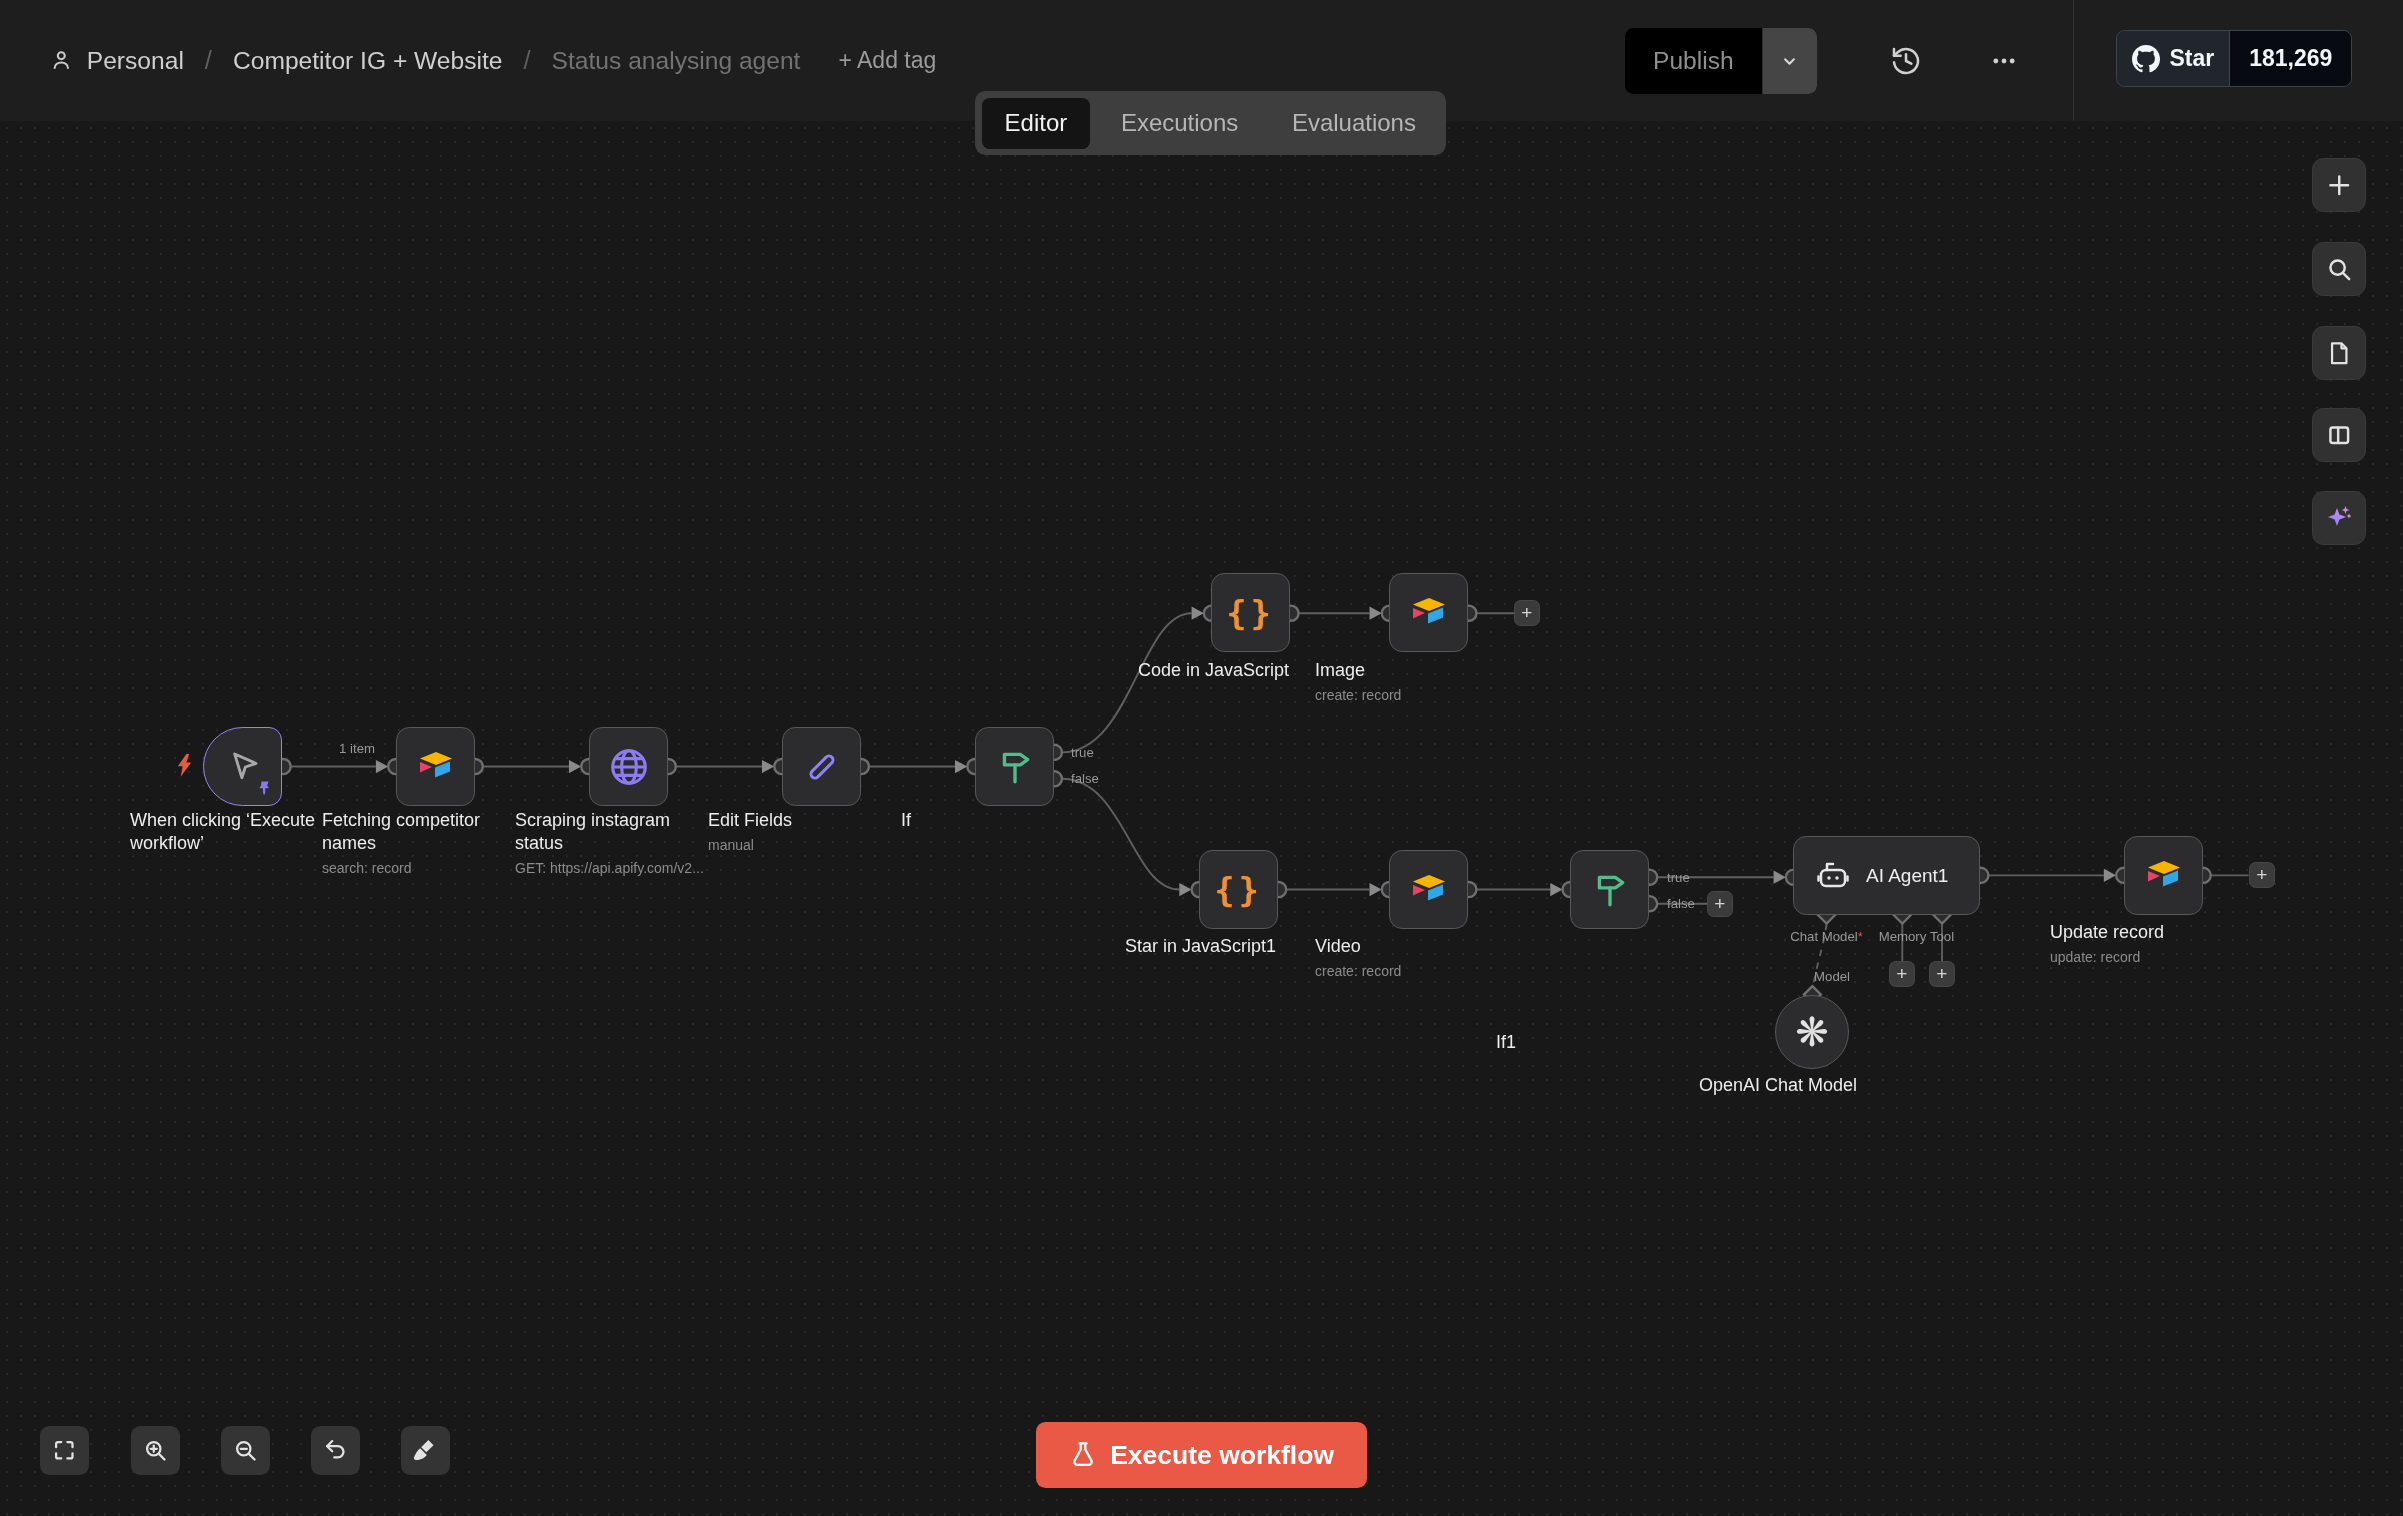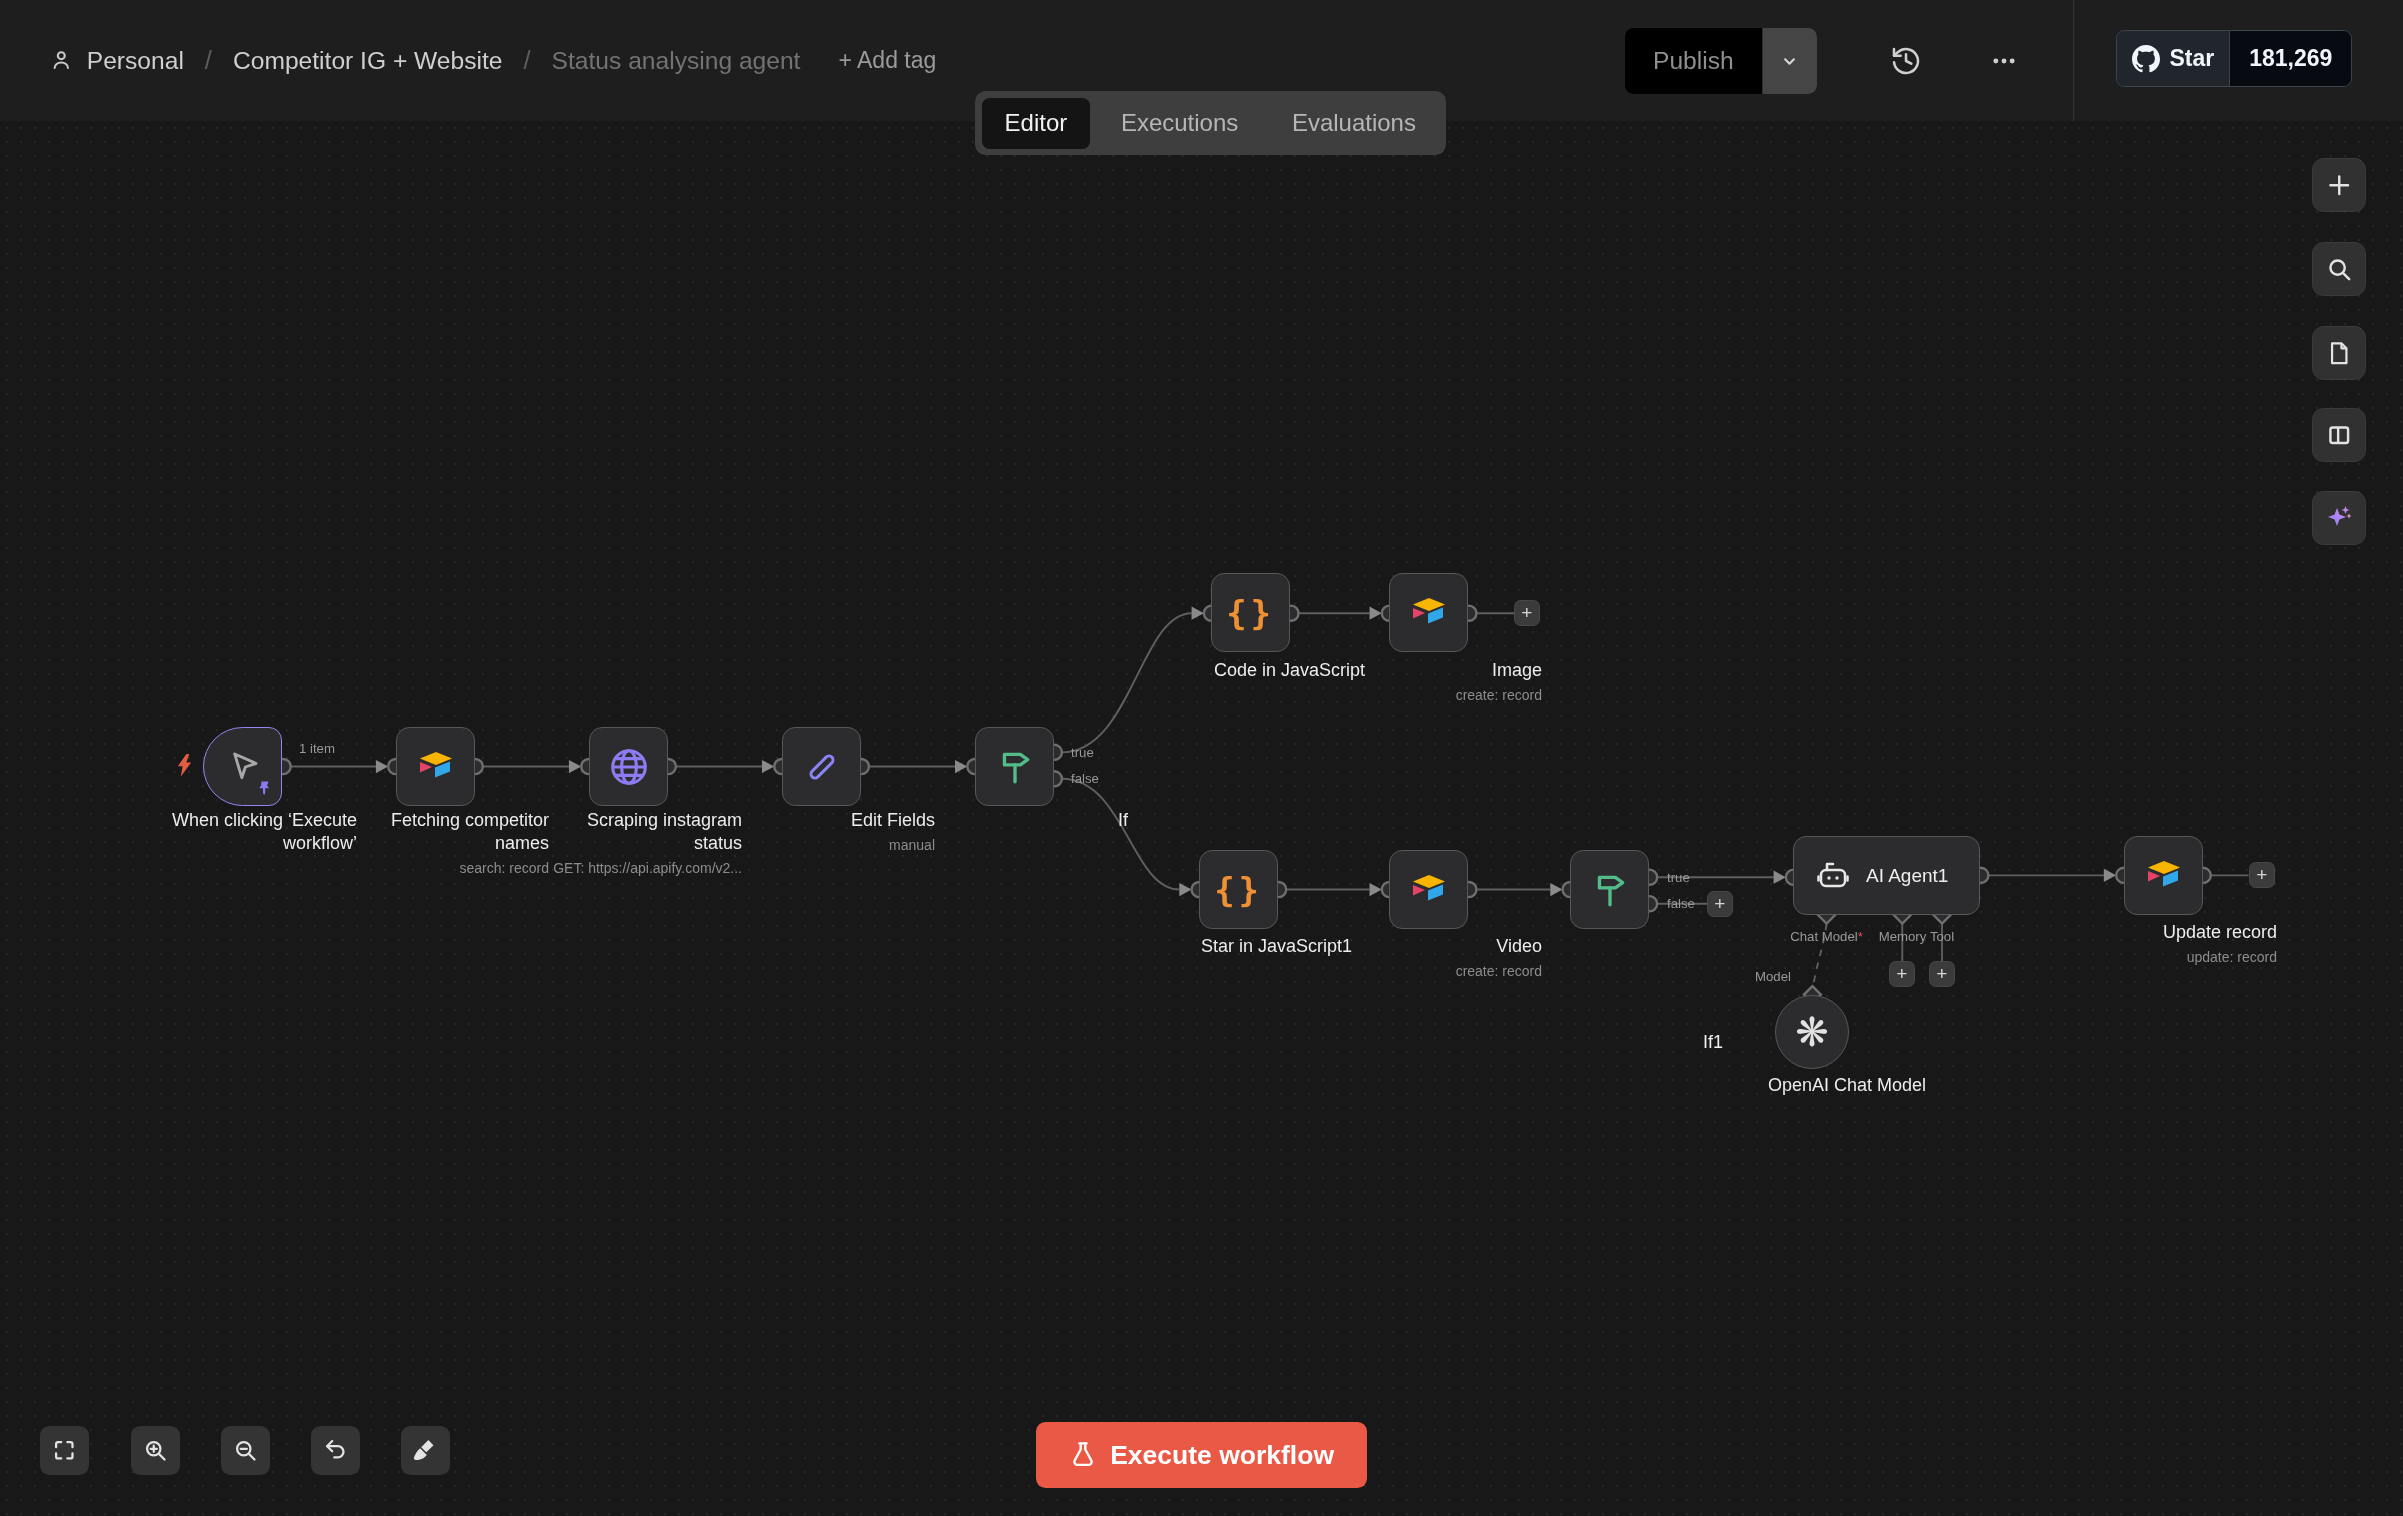--- a/index.html
+++ b/index.html
@@ -29,24 +29,24 @@
   svg.edges{position:absolute;left:0;top:0;width:2404px;height:1516px;pointer-events:none;z-index:1;}
   .node{position:absolute;width:79px;height:79px;background:#2c2c2e;border:1.9px solid #585858;border-radius:13.2px;
     display:flex;align-items:center;justify-content:center;box-sizing:border-box;z-index:2;cursor:pointer;}
   .node.trigger{border-radius:40px 13.2px 13.2px 40px;border-color:#9287f2;}
   .node.agent{width:187px;justify-content:flex-start;padding-left:21px;gap:15px;}
   .node.circle{width:74px;height:74px;border-radius:50%;}
   .agent-title{color:#eeeeee;font-size:19px;}
   .braces{font-family:"DejaVu Sans Mono",monospace;font-size:34px;font-weight:bold;color:#EF9035;letter-spacing:3.8px;}
   .openai-glyph{font-size:40px;color:#e2e2e2;line-height:1;}
   .pin{position:absolute;right:8.5px;bottom:6.6px;}
-  .nlabel{position:absolute;width:227px;text-align:right;color:#ededed;font-size:18px;line-height:23px;z-index:2;pointer-events:none;}
+  .nlabel{position:absolute;width:227px;text-align:left;color:#ededed;font-size:18px;line-height:23px;z-index:2;pointer-events:none;}
   .nsub{color:#8c8c8c;font-size:14px;line-height:18px;margin-top:3.8px;}
   .elabel{position:absolute;color:#999999;font-size:13.2px;line-height:15px;z-index:2;pointer-events:none;}
-  .elabel.c{width:95px;text-align:left;}
+  .elabel.c{width:95px;text-align:right;}
   .req{color:#e0524d;}
   .plus{position:absolute;width:25.6px;height:25.6px;background:#3b3b3b;border:0.9px solid #474747;border-radius:6.6px;color:#d6d6d6;
     font-size:19px;display:flex;align-items:center;justify-content:center;box-sizing:border-box;z-index:2;cursor:pointer;}
   
   .rbtn{position:absolute;left:2312px;width:54px;height:54px;background:#313131;border:0.9px solid #3b3b3b;border-radius:11.4px;
     display:flex;align-items:center;justify-content:center;box-sizing:border-box;z-index:4;cursor:pointer;}
   .bbtn{position:absolute;top:1426px;width:49px;height:49px;background:#343434;border-radius:9.5px;
     display:flex;align-items:center;justify-content:center;z-index:4;cursor:pointer;}
   .exec{position:absolute;left:1036px;top:1422px;width:331px;height:66px;border-radius:9.5px;background:#EA5945;color:#fff;
     display:flex;align-items:center;justify-content:center;gap:13.2px;font-size:26.5px;font-weight:600;z-index:4;cursor:pointer;}

